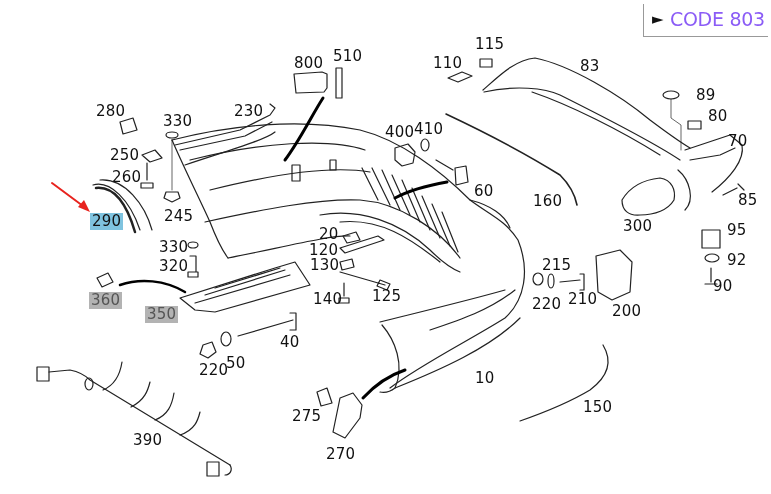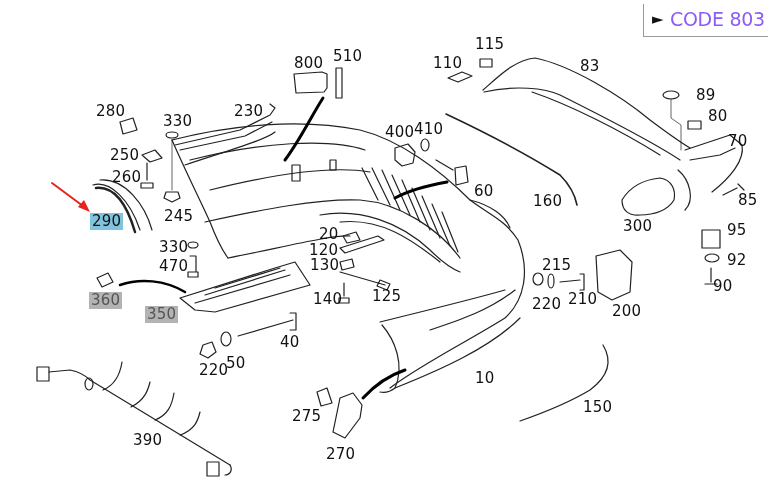--- a/index.html
+++ b/index.html
@@ -181,21 +181,21 @@
 <span class="lbl" style="left:234px;top:103px">230</span>
 <span class="lbl" style="left:163px;top:113px">330</span>
 <span class="lbl" style="left:164px;top:208px">245</span>
 <span class="lbl" style="left:110px;top:147px">250</span>
 <span class="lbl" style="left:112px;top:169px">260</span>
 <span class="lbl" style="left:326px;top:446px">270</span>
 <span class="lbl" style="left:292px;top:408px">275</span>
 <span class="lbl" style="left:96px;top:103px">280</span>
 <span class="lbl hl-blue" style="left:90px;top:213px">290</span>
 <span class="lbl" style="left:623px;top:218px">300</span>
-<span class="lbl" style="left:159px;top:258px">470</span>
+<span class="lbl" style="left:159px;top:258px">320</span>
 <span class="lbl" style="left:159px;top:239px">330</span>
 <span class="lbl hl-gray" style="left:145px;top:306px">350</span>
 <span class="lbl hl-gray" style="left:89px;top:292px">360</span>
 <span class="lbl" style="left:133px;top:432px">390</span>
 <span class="lbl" style="left:385px;top:124px">400</span>
 <span class="lbl" style="left:414px;top:121px">410</span>
 <span class="lbl" style="left:294px;top:55px">800</span>
 <span class="lbl" style="left:333px;top:48px">510</span>
 
 </body></html>

